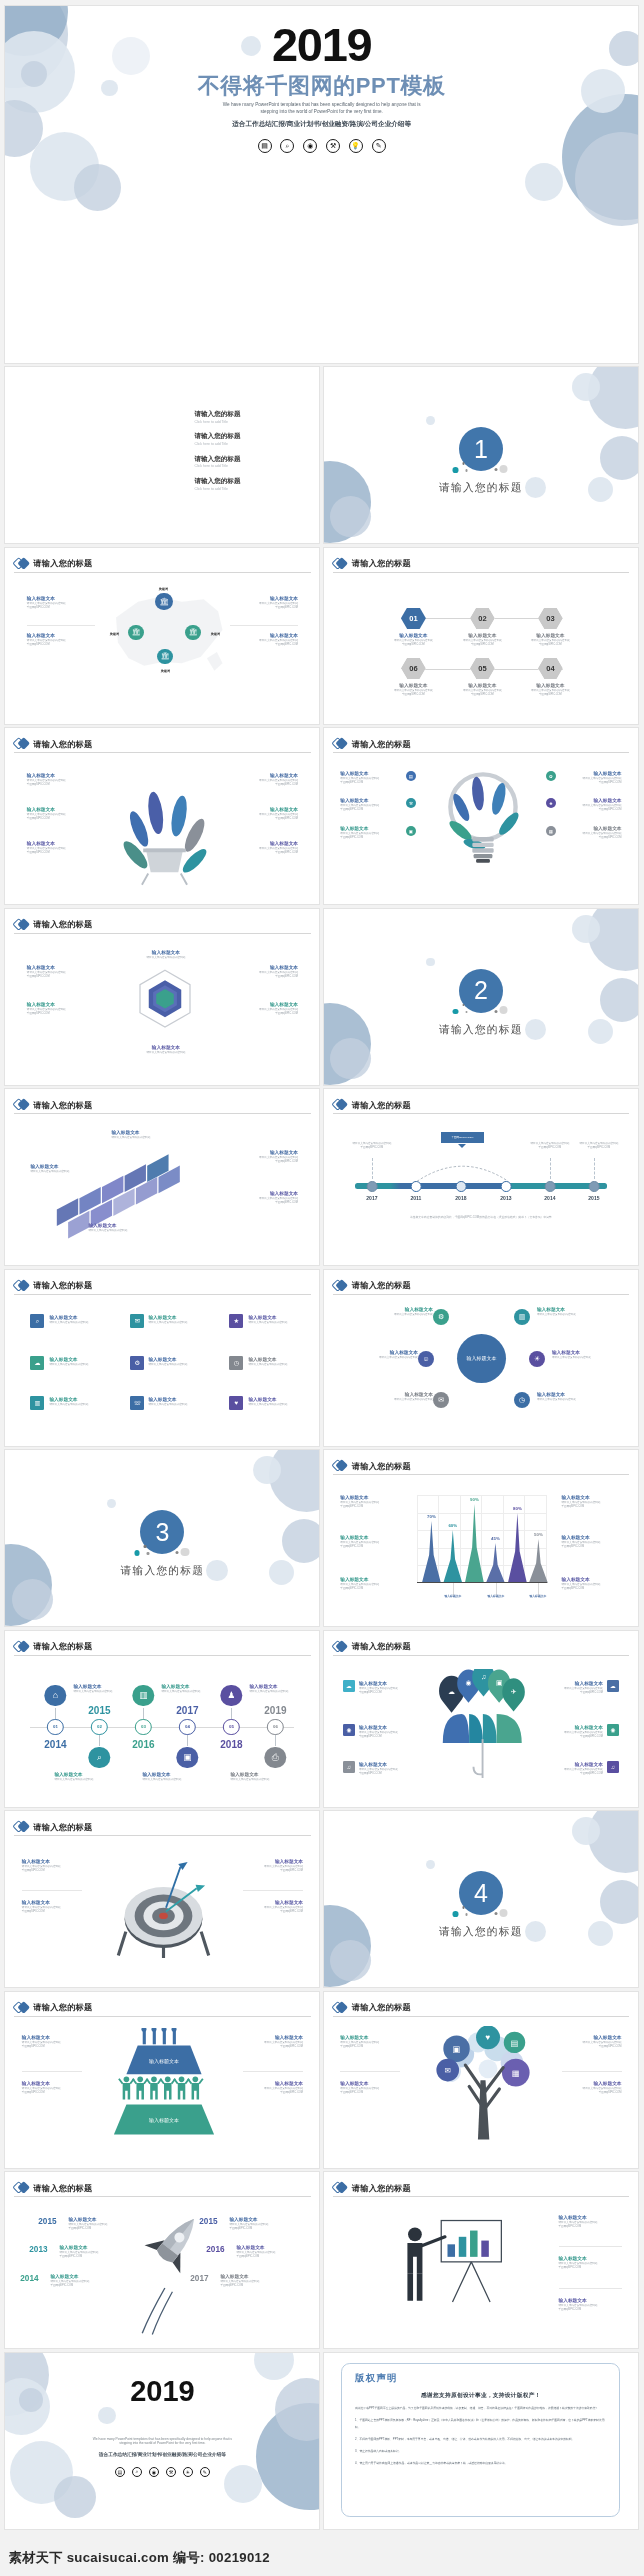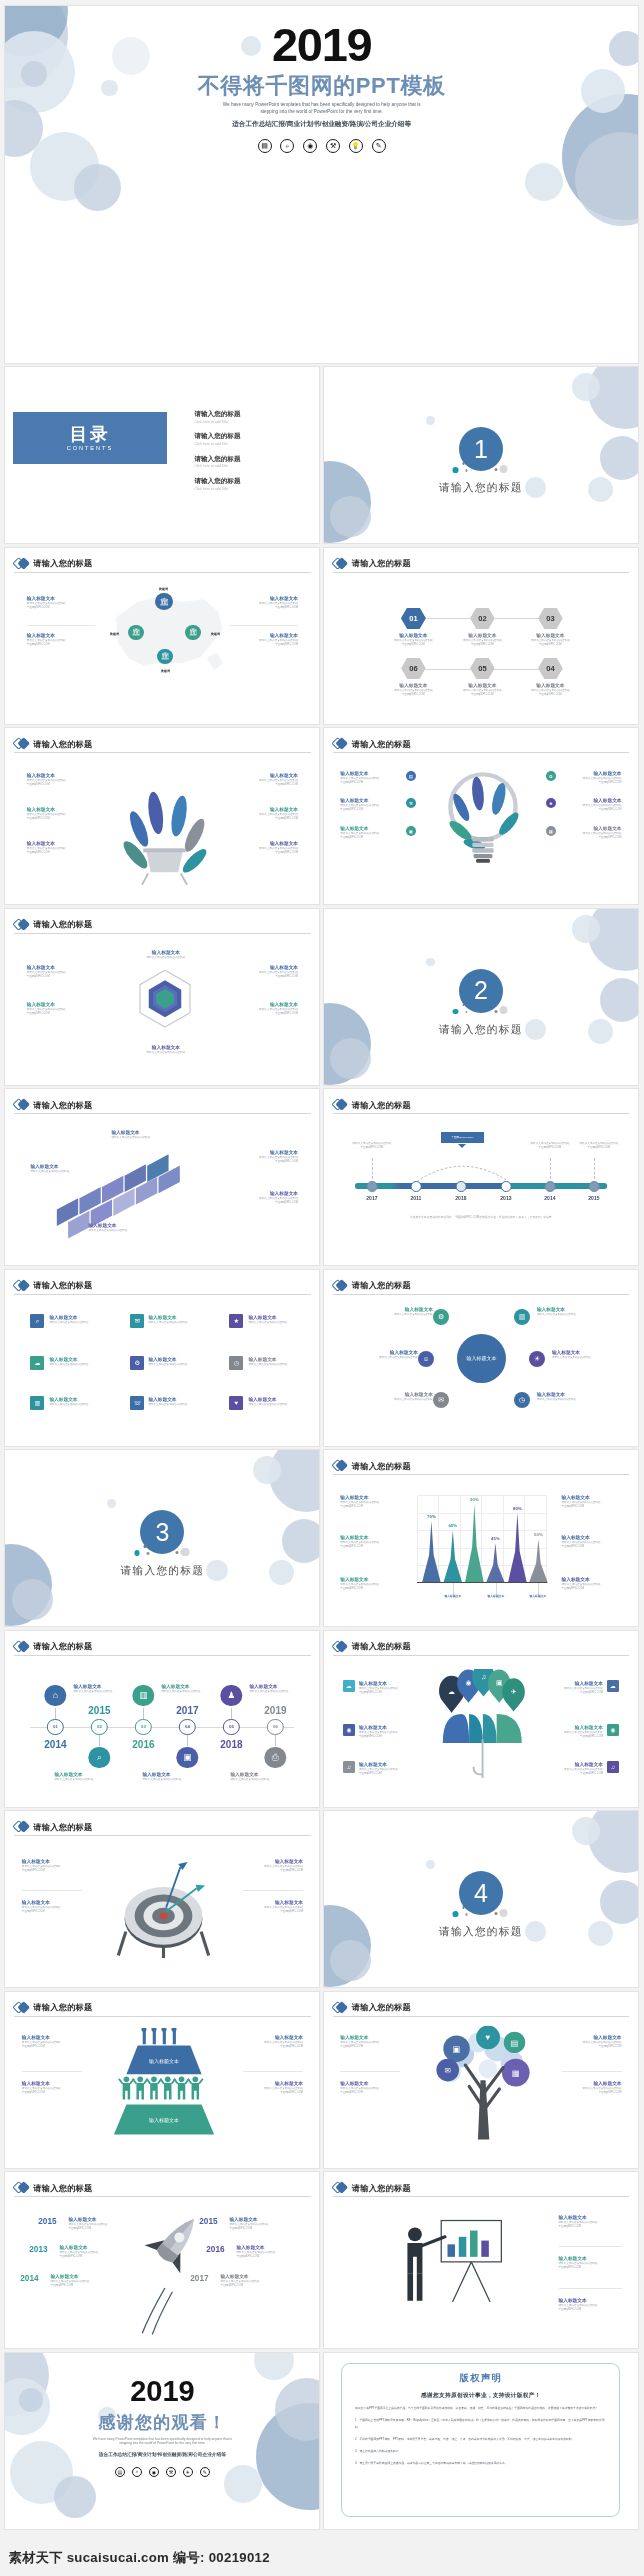--- a/index.html
+++ b/index.html
@@ -196,21 +196,21 @@
   .f-cn { position: absolute; left: 0; right: 0; top: 98px; text-align: center; font-size: 4.7px; color: #3f4a55; font-weight: 600; }
   .f-icons { position: absolute; left: 0; right: 0; top: 114px; display: flex; justify-content: center; gap: 6.3px; }
   .f-icons .ic { width: 10.7px; height: 10.7px; border-radius: 50%; border: 0.8px solid #1d1d1d;
                  display: flex; align-items: center; justify-content: center; font-size: 5px; color: #111; }
 
   
   .cp-box {
     position: absolute; left: 17.6px; right: 17.6px; top: 10px; bottom: 11.3px;
     border: 0.8px solid #b9cde0; border-radius: 8.8px; padding: 8.8px 12.6px;
   }
-  .cp-title { text-align: center; font-size: 9.4px; color: #4a7ab0; font-weight: 600; letter-spacing: 1.3px; }
+  .cp-title { font-size: 9.4px; color: #4a7ab0; font-weight: 600; letter-spacing: 1.3px; }
   .cp-sub { text-align: center; font-size: 5.7px; color: #2f3a45; font-weight: 700; margin-top: 6.3px; letter-spacing: 0.3px; }
   .cp-p { font-size: 2.8px; color: #55606b; line-height: 2.5; margin-top: 5px; }
 
   
   .wm {
     position: absolute; left: 8.8px; bottom: 8.8px; z-index: 40;
     font-size: 13.2px; font-weight: 700; color: #2a2a2a;
     letter-spacing: 0.3px; white-space: nowrap;
   }
 
@@ -253,24 +253,20 @@
         <div class="ic">▤</div>
         <div class="ic">⌕</div>
         <div class="ic">◉</div>
         <div class="ic">⚒</div>
         <div class="ic">💡</div>
         <div class="ic">✎</div>
       </div>
     </div>
 
     <div class="slide">
-      <div class="toc-box">
-        <div class="cn">目录</div>
-        <div class="en">CONTENTS</div>
-      </div>
       <div class="toc-list">
         <div class="toc-item">
           <div class="m">请输入您的标题</div>
           <div class="s">Click here to add Title</div>
         </div>
         <div class="toc-item">
           <div class="m">请输入您的标题</div>
           <div class="s">Click here to add Title</div>
         </div>
         <div class="toc-item">
@@ -1273,21 +1269,20 @@
       <div class="bub b3" style="left:-12.6px; top:25px; width:57px; height:57px;"></div>
       <div class="bub b2" style="left:14px; top:35px; width:24px; height:24px;"></div>
       <div class="bub b3" style="left:5px; top:88px; width:63px; height:63px;"></div>
       <div class="bub b2" style="left:49px; top:123px; width:42px; height:42px;"></div>
       <div class="bub b3" style="left:93px; top:54px; width:17.6px; height:17.6px;"></div>
       <div class="bub b1" style="right:-44px; top:50px; width:107px; height:107px;"></div>
       <div class="bub b2" style="right:-19px; top:25px; width:63px; height:63px;"></div>
       <div class="bub b3" style="right:57px; top:112px; width:38px; height:38px;"></div>
       <div class="bub b3" style="right:25px; top:-12.6px; width:40px; height:40px;"></div>
       <div class="f-year">2019</div>
-      <div class="f-thanks">感谢您的观看！</div>
       <div class="f-en">
         <div>We have many PowerPoint templates that has been specifically designed to help anyone that is</div>
         <div>stepping into the world of PowerPoint for the very first time.</div>
       </div>
       <div class="f-cn">适合工作总结汇报/商业计划书/创业融资/路演/公司企业介绍等</div>
       <div class="f-icons">
         <div class="ic">▤</div>
         <div class="ic">⌕</div>
         <div class="ic">◉</div>
         <div class="ic">⚒</div>

